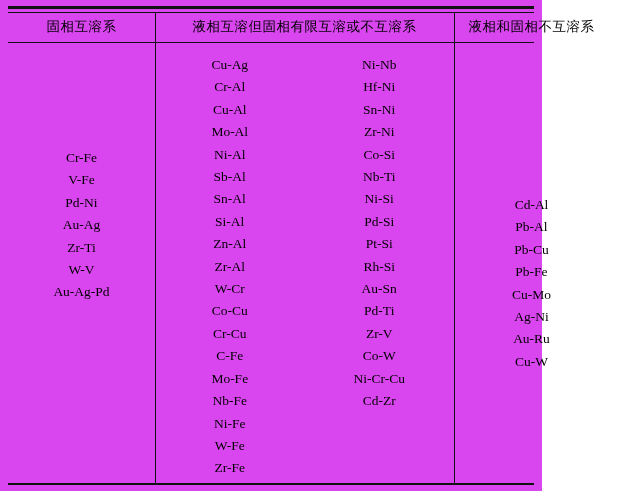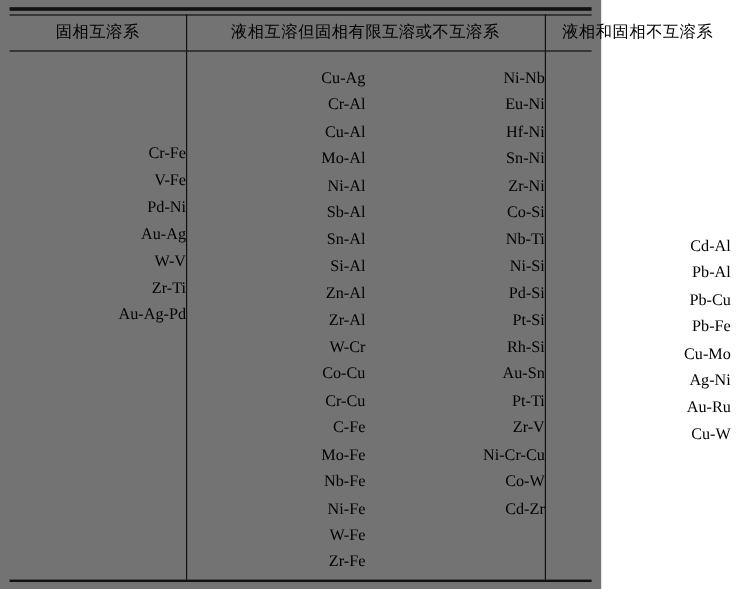--- a/index.html
+++ b/index.html
@@ -9,23 +9,23 @@
   }
   body {
     width: 617px;
     height: 491px;
     font-family: "Liberation Serif", serif;
     color: #000000;
     overflow: hidden;
   }
   #sheet {
     position: relative;
-    width: 501px;
+    width: 542px;
     height: 491px;
-    background: #737373;
+    background: #d946ef;
     text-decoration: underline;
   }
   
   .rule-top {
     position: absolute;
     left: 8px;
     right: 8px;
     top: 6px;
     height: 3px;
     background: #111111;
@@ -117,27 +117,26 @@
     list-style: none;
     margin: 0;
     padding: 0;
     text-align: center;
     font-family: "Liberation Serif", serif;
     font-size: 13.5px;
   }
   .list li {
     line-height: 22.4px;
     white-space: nowrap;
-    text-align: right;
   }
   .list li.blank {
     color: transparent;
   }
   .col1 .list {
-    padding-top: 75px;
+    padding-top: 105px;
   }
   .col2 .list {
     padding-top: 12px;
   }
   .col3 .list {
     padding-top: 152px;
   }
 </style>
 </head>
 <body>
@@ -160,22 +159,22 @@
     </div>
 
     <div class="bodyrow">
 
       <div class="col col1">
         <ul class="list">
           <li>Cr-Fe</li>
           <li>V-Fe</li>
           <li>Pd-Ni</li>
           <li>Au-Ag</li>
+          <li>Zr-Ti</li>
           <li>W-V</li>
-          <li>Zr-Ti</li>
           <li>Au-Ag-Pd</li>
         </ul>
       </div>
 
       <div class="col col2">
         <div class="subcol">
           <ul class="list">
             <li>Cu-Ag</li>
             <li>Cr-Al</li>
             <li>Cu-Al</li>
@@ -194,36 +193,35 @@
             <li>Nb-Fe</li>
             <li>Ni-Fe</li>
             <li>W-Fe</li>
             <li>Zr-Fe</li>
 
           </ul>
         </div>
         <div class="subcol">
           <ul class="list">
             <li>Ni-Nb</li>
-            <li>Eu-Ni</li>
             <li>Hf-Ni</li>
             <li>Sn-Ni</li>
             <li class="blank"></li>
             <li>Zr-Ni</li>
             <li>Co-Si</li>
             <li>Nb-Ti</li>
             <li>Ni-Si</li>
             <li>Pd-Si</li>
             <li>Pt-Si</li>
             <li>Rh-Si</li>
             <li>Au-Sn</li>
-            <li>Pt-Ti</li>
+            <li>Pd-Ti</li>
             <li>Zr-V</li>
+            <li>Co-W</li>
             <li>Ni-Cr-Cu</li>
-            <li>Co-W</li>
             <li>Cd-Zr</li>
           </ul>
         </div>
       </div>
 
       <div class="col col3">
         <ul class="list">
           <li>Cd-Al</li>
           <li>Pb-Al</li>
           <li>Pb-Cu</li>

